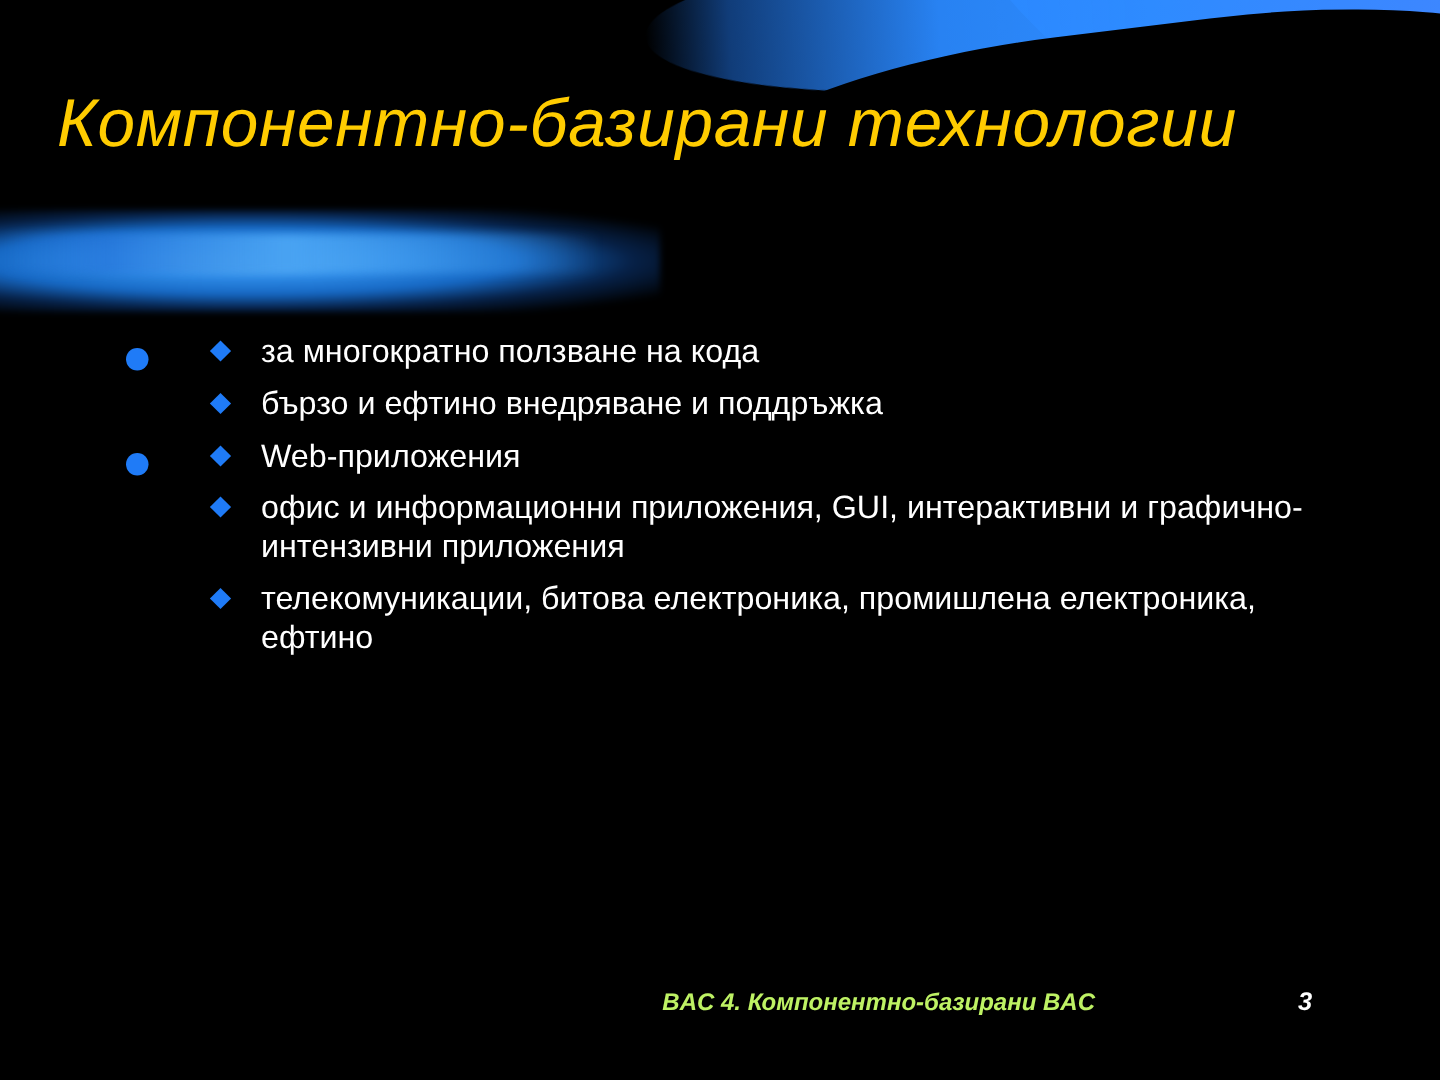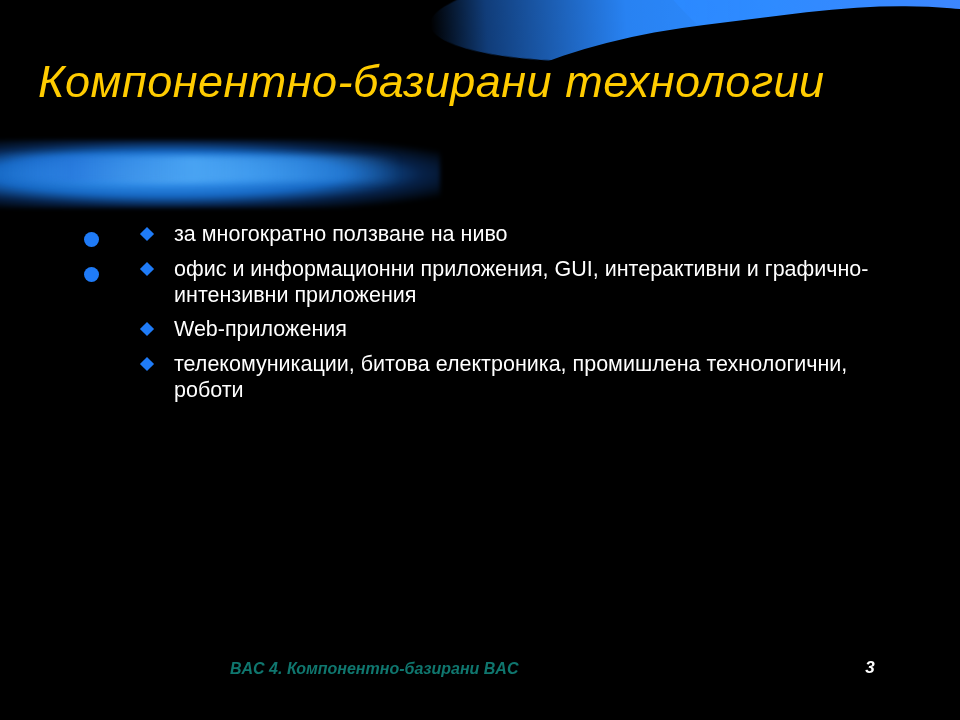--- a/index.html
+++ b/index.html
@@ -166,22 +166,22 @@
     transform: rotate(45deg);
   }
   li.l2 > .txt { display: block; }
 
   
   #footer-text {
     position: absolute;
     left: 230px;
     top: 658px;
     width: 500px;
-    text-align: left;
-    color: #0f766e;
+    text-align: right;
+    color: #bef264;
     font-size: 16px;
     font-style: italic;
     font-weight: bold;
     line-height: 1.35;
   }
   #page-number {
     position: absolute;
     left: 820px;
     top: 658px;
     width: 100px;
@@ -207,39 +207,43 @@
   <div id="title">Компонентно-базирани технологии</div>
 
   <div id="body-content">
     <ul class="lvl1">
 
       <li class="l1">
         <span class="bullet-round"></span>
         <ul class="lvl2">
           <li class="l2">
             <span class="bullet-diamond"></span>
-            <span class="txt">за многократно ползване на ниво</span>
+            <span class="txt">за многократно ползване на кода</span>
+          </li>
+          <li class="l2">
+            <span class="bullet-diamond"></span>
+            <span class="txt">бързо и ефтино внедряване и поддръжка</span>
           </li>
         </ul>
       </li>
 
       <li class="l1">
         <span class="bullet-round"></span>
         <ul class="lvl2">
           <li class="l2">
             <span class="bullet-diamond"></span>
+            <span class="txt">Web-приложения</span>
+          </li>
+          <li class="l2">
+            <span class="bullet-diamond"></span>
             <span class="txt">офис и информационни приложения, GUI, интерактивни и графично-интензивни приложения</span>
           </li>
           <li class="l2">
             <span class="bullet-diamond"></span>
-            <span class="txt">Web-приложения</span>
-          </li>
-          <li class="l2">
-            <span class="bullet-diamond"></span>
-            <span class="txt">телекомуникации, битова електроника, промишлена технологични, роботи</span>
+            <span class="txt">телекомуникации, битова електроника, промишлена електроника, ефтино</span>
           </li>
         </ul>
       </li>
 
     </ul>
   </div>
 
   <div id="footer-text">BAC 4. Компонентно-базирани BAC</div>
   <div id="page-number">3</div>
 

